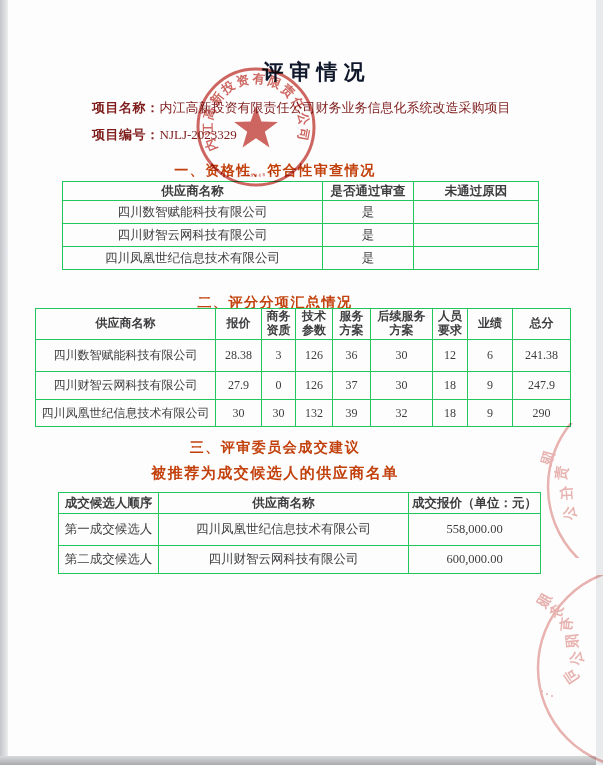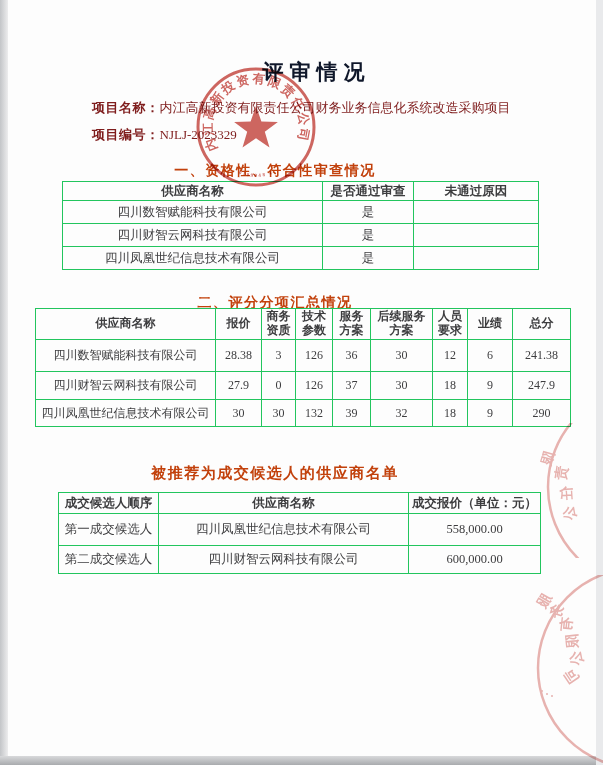--- a/index.html
+++ b/index.html
@@ -158,20 +158,21 @@
           <td>132</td>
           <td>39</td>
           <td>32</td>
           <td>18</td>
           <td>9</td>
           <td>290</td>
         </tr>
       </tbody>
   </table>
 
+  <div class="sec-heading h-sec3">三、评审委员会成交建议</div>
   <div class="sec-heading h-sub3">被推荐为成交候选人的供应商名单</div>
   <table id="table3">
     <colgroup>
         <col style="width:100px">
         <col style="width:250px">
         <col style="width:132px">
       </colgroup>
     <thead>
         <tr>
           <th>成交候选人顺序</th>

